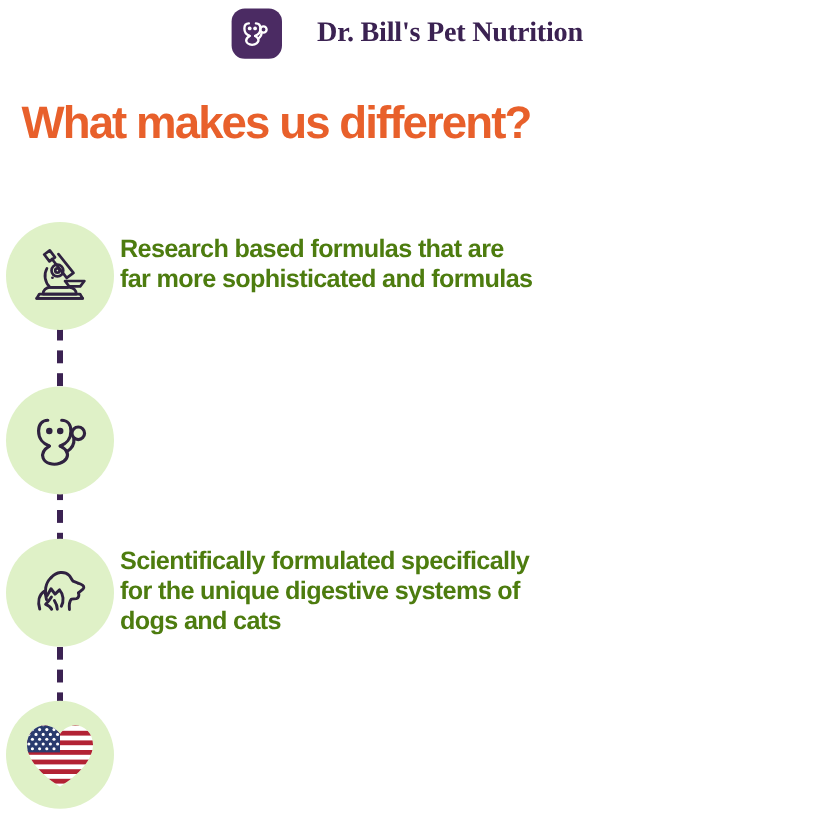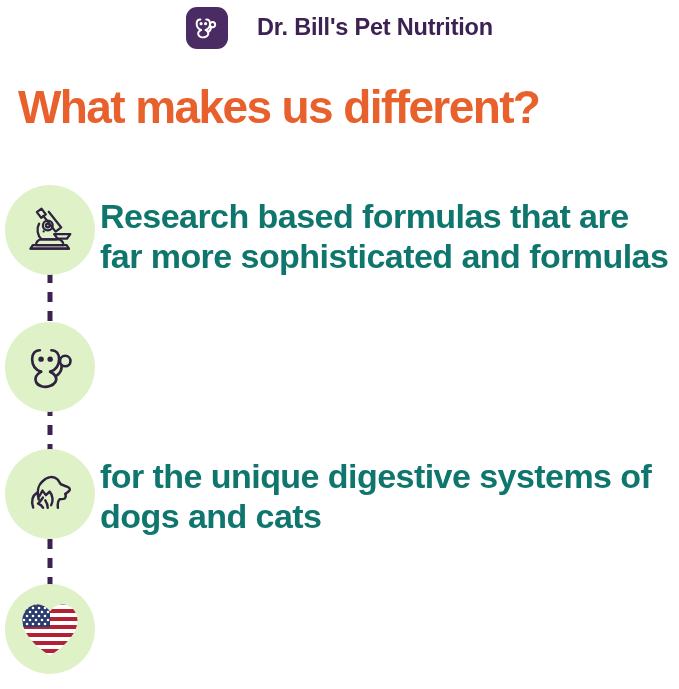--- a/index.html
+++ b/index.html
@@ -17,20 +17,21 @@
 
   
   .brand-header {
     display: flex;
     align-items: center;
     justify-content: center;
     gap: 29px;
     padding-top: 7px;
     height: 48px;
     box-sizing: border-box;
+    font-family: Liberation Serif, serif;
   }
   .brand-logo-mark {
     width: 42px;
     height: 42px;
     border-radius: 11px;
     background: #4B2B63;
     display: flex;
     align-items: center;
     justify-content: center;
     flex: none;
@@ -42,21 +43,21 @@
     color: #3B2252;
     letter-spacing: -0.2px;
     white-space: nowrap;
     line-height: 1;
   }
 
   
   .headline {
     margin: 0;
     padding: 0 0 0 18px;
-    font-size: 46px;
+    font-size: 38px;
     font-weight: bold;
     color: #E8602B;
     letter-spacing: -1.6px;
     line-height: 1.02;
     white-space: nowrap;
     position: absolute;
     top: 84px;
     left: 0;
   }
 
@@ -98,22 +99,22 @@
     left: 50%;
     transform: translateX(-50%);
     width: 5px;
     z-index: 1;
     background-image: linear-gradient(#3B2252 0 55%, rgba(0,0,0,0) 55% 100%);
     background-size: 5px 19px;
     background-repeat: repeat-y;
   }
 
   .feature-text {
-    color: #0f766e;
-    font-size: 34px;
+    color: #4d7c0f;
+    font-size: 21px;
     font-weight: bold;
     line-height: 1.18;
     letter-spacing: -0.55px;
     padding-right: 4px;
   }
   .feature-text div { white-space: nowrap; }
 
   
   .row-1 { height: 137px; }
   .row-2 { height: 127px; }
@@ -216,20 +217,21 @@
 
             <path d="M14.0 46.4 C12.0 40.0 13.2 33.8 18.0 30.6 L20.6 34.4 L24.0 28.4 L27.6 33.2 L31.6 29.4 C35.2 33.4 35.6 39.6 33.2 44.0"></path>
             <path d="M24.4 35.8 C22.8 38.4 21.0 40.6 19.2 42.2 C21.6 43.0 23.6 44.6 24.6 46.6"></path>
             <path d="M27.0 38.8 C28.4 41.0 29.6 43.6 29.6 46.6"></path>
           </g>
         </svg>
       </div>
       <div class="connector"></div>
     </div>
     <div class="feature-text">
+      <div>Scientifically formulated specifically</div>
       <div>for the unique digestive systems of</div>
       <div>dogs and cats</div>
     </div>
   </div>
 
   <div class="feature-row row-4">
     <div class="icon-col">
       <div class="icon-badge">
         <svg width="68" height="68" viewBox="0 0 68 68" aria-hidden="true">
           <defs>

